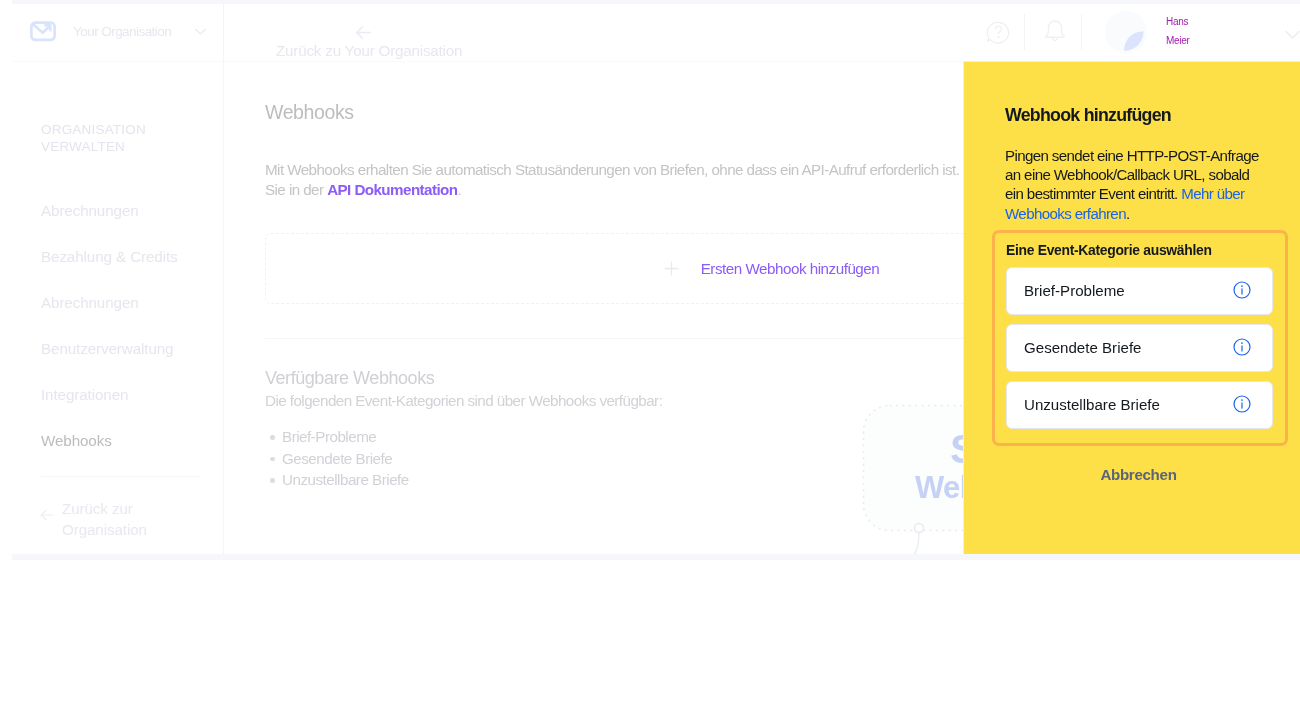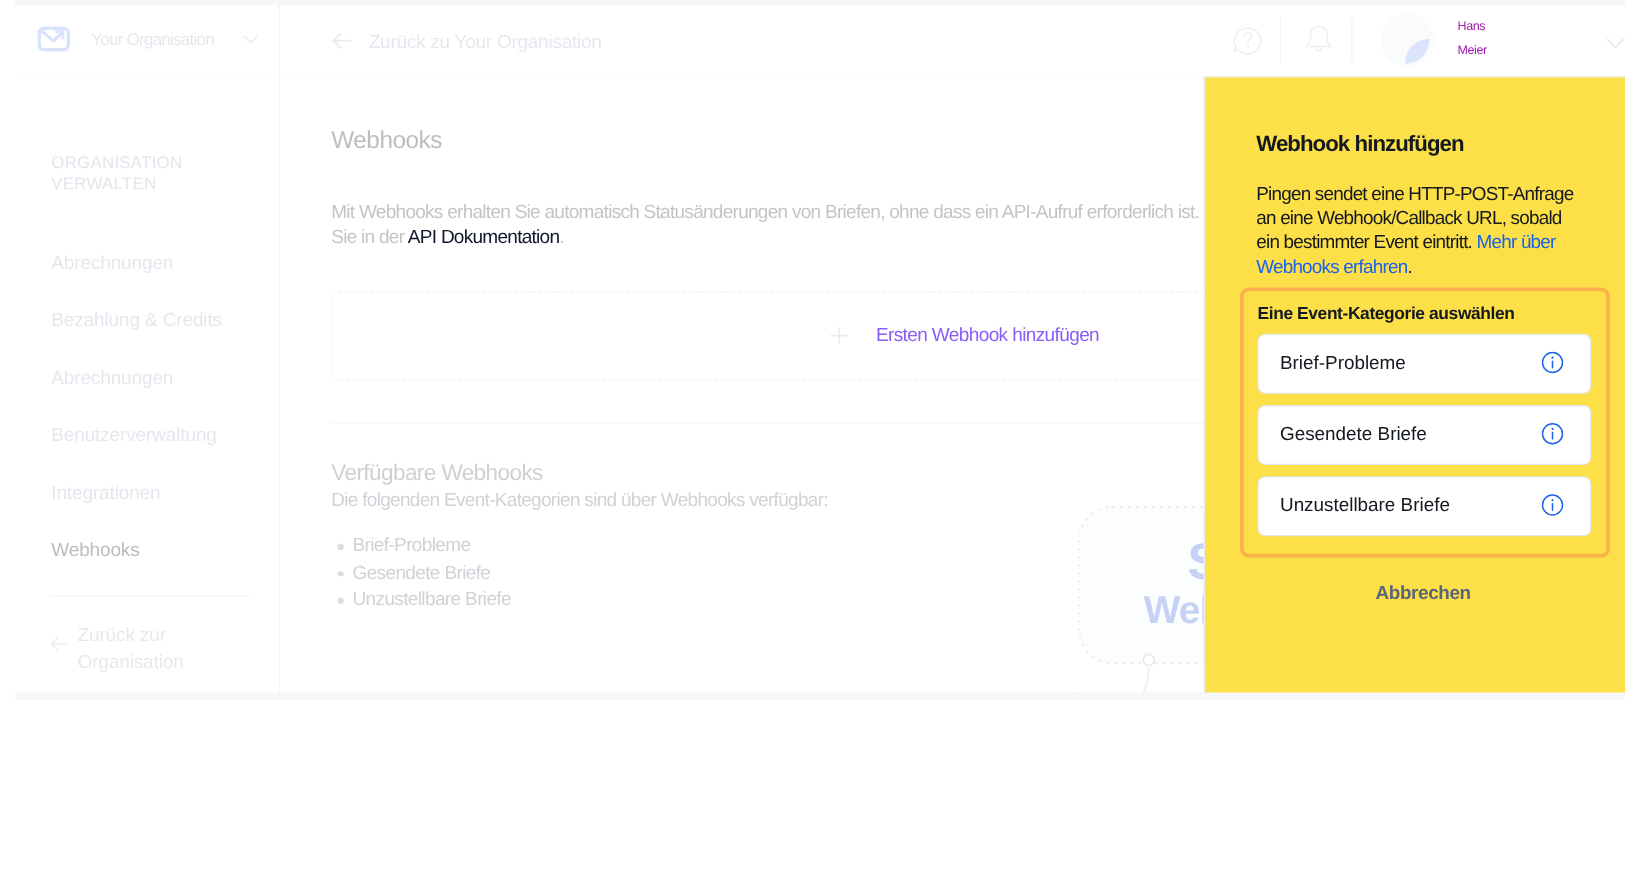--- a/index.html
+++ b/index.html
@@ -12,21 +12,21 @@
 
   
   .topbar { position:absolute; left:0; top:0; width:1300px; height:62px; background:#fff;
             border-bottom:1px solid #f8f9fb; }
   .brand { position:absolute; left:0; top:0; width:211px; height:62px; display:flex; align-items:center; }
   .brand-logo { margin-left:16px; width:30px; height:30px; display:block; }
   .brand-name { margin-left:15px; font-size:13.6px; color:#e6e8ef; letter-spacing:-0.6px; white-space:nowrap; }
   .brand-caret { margin-left:22px; width:15px; height:15px; display:block; }
   .topbar-divider { position:absolute; left:211px; top:0; width:1px; height:62px; background:#f3f4f7; }
 
-  .backlink { position:absolute; left:252px; top:23px; display:flex; align-items:flex-end; }
+  .backlink { position:absolute; left:252px; top:23px; display:flex; align-items:center;flex-direction:column; }
   .backlink svg { width:19px; height:19px; display:block; }
   .backlink span { margin-left:12px; font-size:15.2px; letter-spacing:-0.2px; color:#e6e8ef; white-space:nowrap; }
 
   .topbar-right { position:absolute; left:0; top:0; width:1300px; height:62px; }
   .ic-btn { position:absolute; width:26px; height:26px; }
   .ic-btn svg { width:26px; height:26px; display:block; }
   .ic-help { left:973px; top:19px; }
   .ic-bell { left:1030px; top:17px; }
   .vsep { position:absolute; width:1px; height:36px; background:#f3f4f7; top:14px; }
   .vsep1 { left:1012px; }
@@ -50,21 +50,21 @@
   .side-sep { position:absolute; left:29px; top:414px; width:160px; height:1px; background:#f5f6f8; }
   .side-back { position:absolute; left:27px; top:436px; width:180px; display:flex; align-items:flex-start; }
   .side-back svg { width:16px; height:16px; display:block; margin-top:9px; flex:none; }
   .side-back span { margin-left:7px; font-size:15.2px; letter-spacing:-0.1px; color:#e7e9ef; line-height:21px; }
 
   
   .main { position:absolute; left:212px; top:63px; right:0; bottom:0; background:#fff; overflow:hidden; }
   .main-inner { position:absolute; left:41px; top:0; width:1059px; }
   .h1 { margin-top:38px; font-size:19.5px; line-height:22px; color:#bdbdc0; letter-spacing:-0.4px; }
   .intro { margin-top:37px; font-size:15.2px; letter-spacing:-0.57px; line-height:19.5px; color:#c4c4c6; width:850px; }
-  .intro a { color:#0f172a; text-decoration:none; }
+  .intro a { color:#8b5cf6; text-decoration:none;font-weight:bold; }
   .dashbox { margin-top:34px; width:1012px; height:71px; border:1px dashed #f0f1f4; border-radius:6px;
              display:flex; align-items:center; justify-content:center; }
   .dashbox .plus { width:17px; height:17px; display:block; }
   .dashbox .lbl { margin-left:21px; font-size:15.2px; letter-spacing:-0.48px; font-weight:400; color:#8b5cf6; }
   .hr { margin-top:34px; width:1012px; height:1px; background:#f4f5f7; }
   .h2 { margin-top:29px; font-size:18px; line-height:21px; letter-spacing:-0.45px; color:#cfd0d4; }
   .sub { margin-top:2px; font-size:15.2px; line-height:19px; letter-spacing:-0.55px; color:#d1d2d7; }
   .bullets { margin-top:16px; list-style:none; }
   .bullets li { position:relative; padding-left:17px; font-size:15.2px; letter-spacing:-0.5px; line-height:21.5px; color:#d1d2d7; }
   .bullets li::before { content:""; position:absolute; left:5px; top:9px; width:4.5px; height:4.5px;

